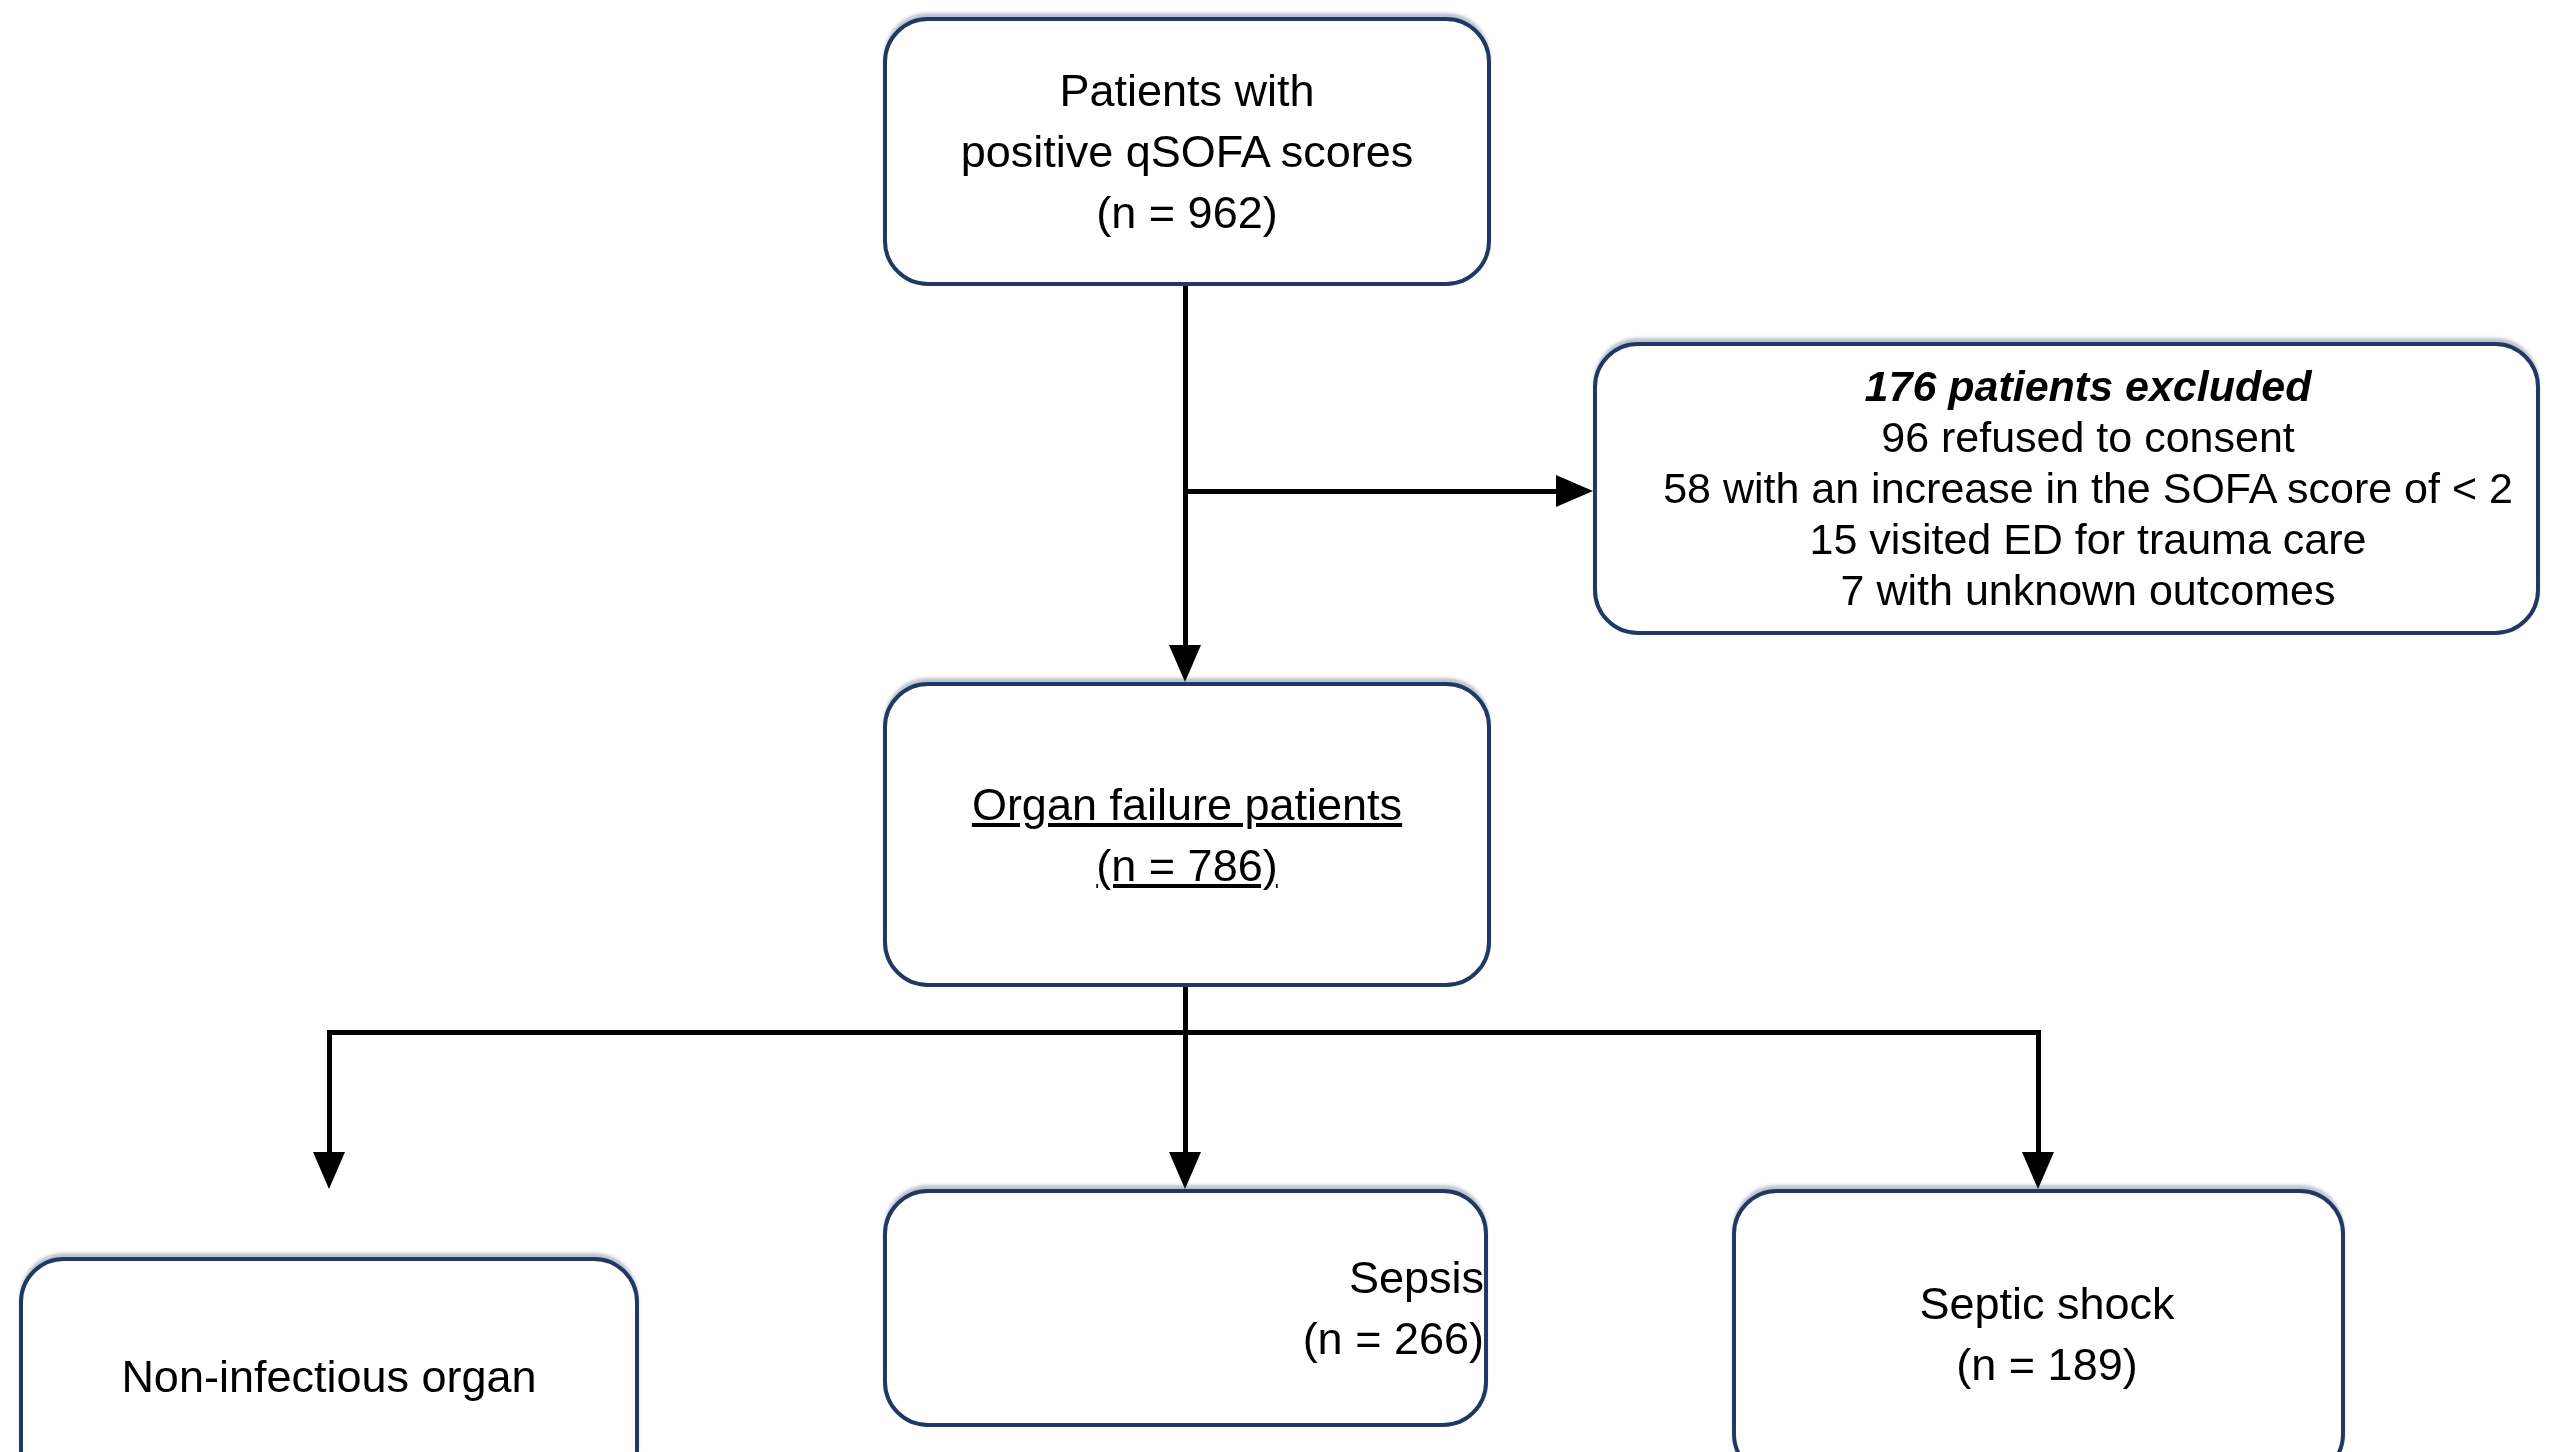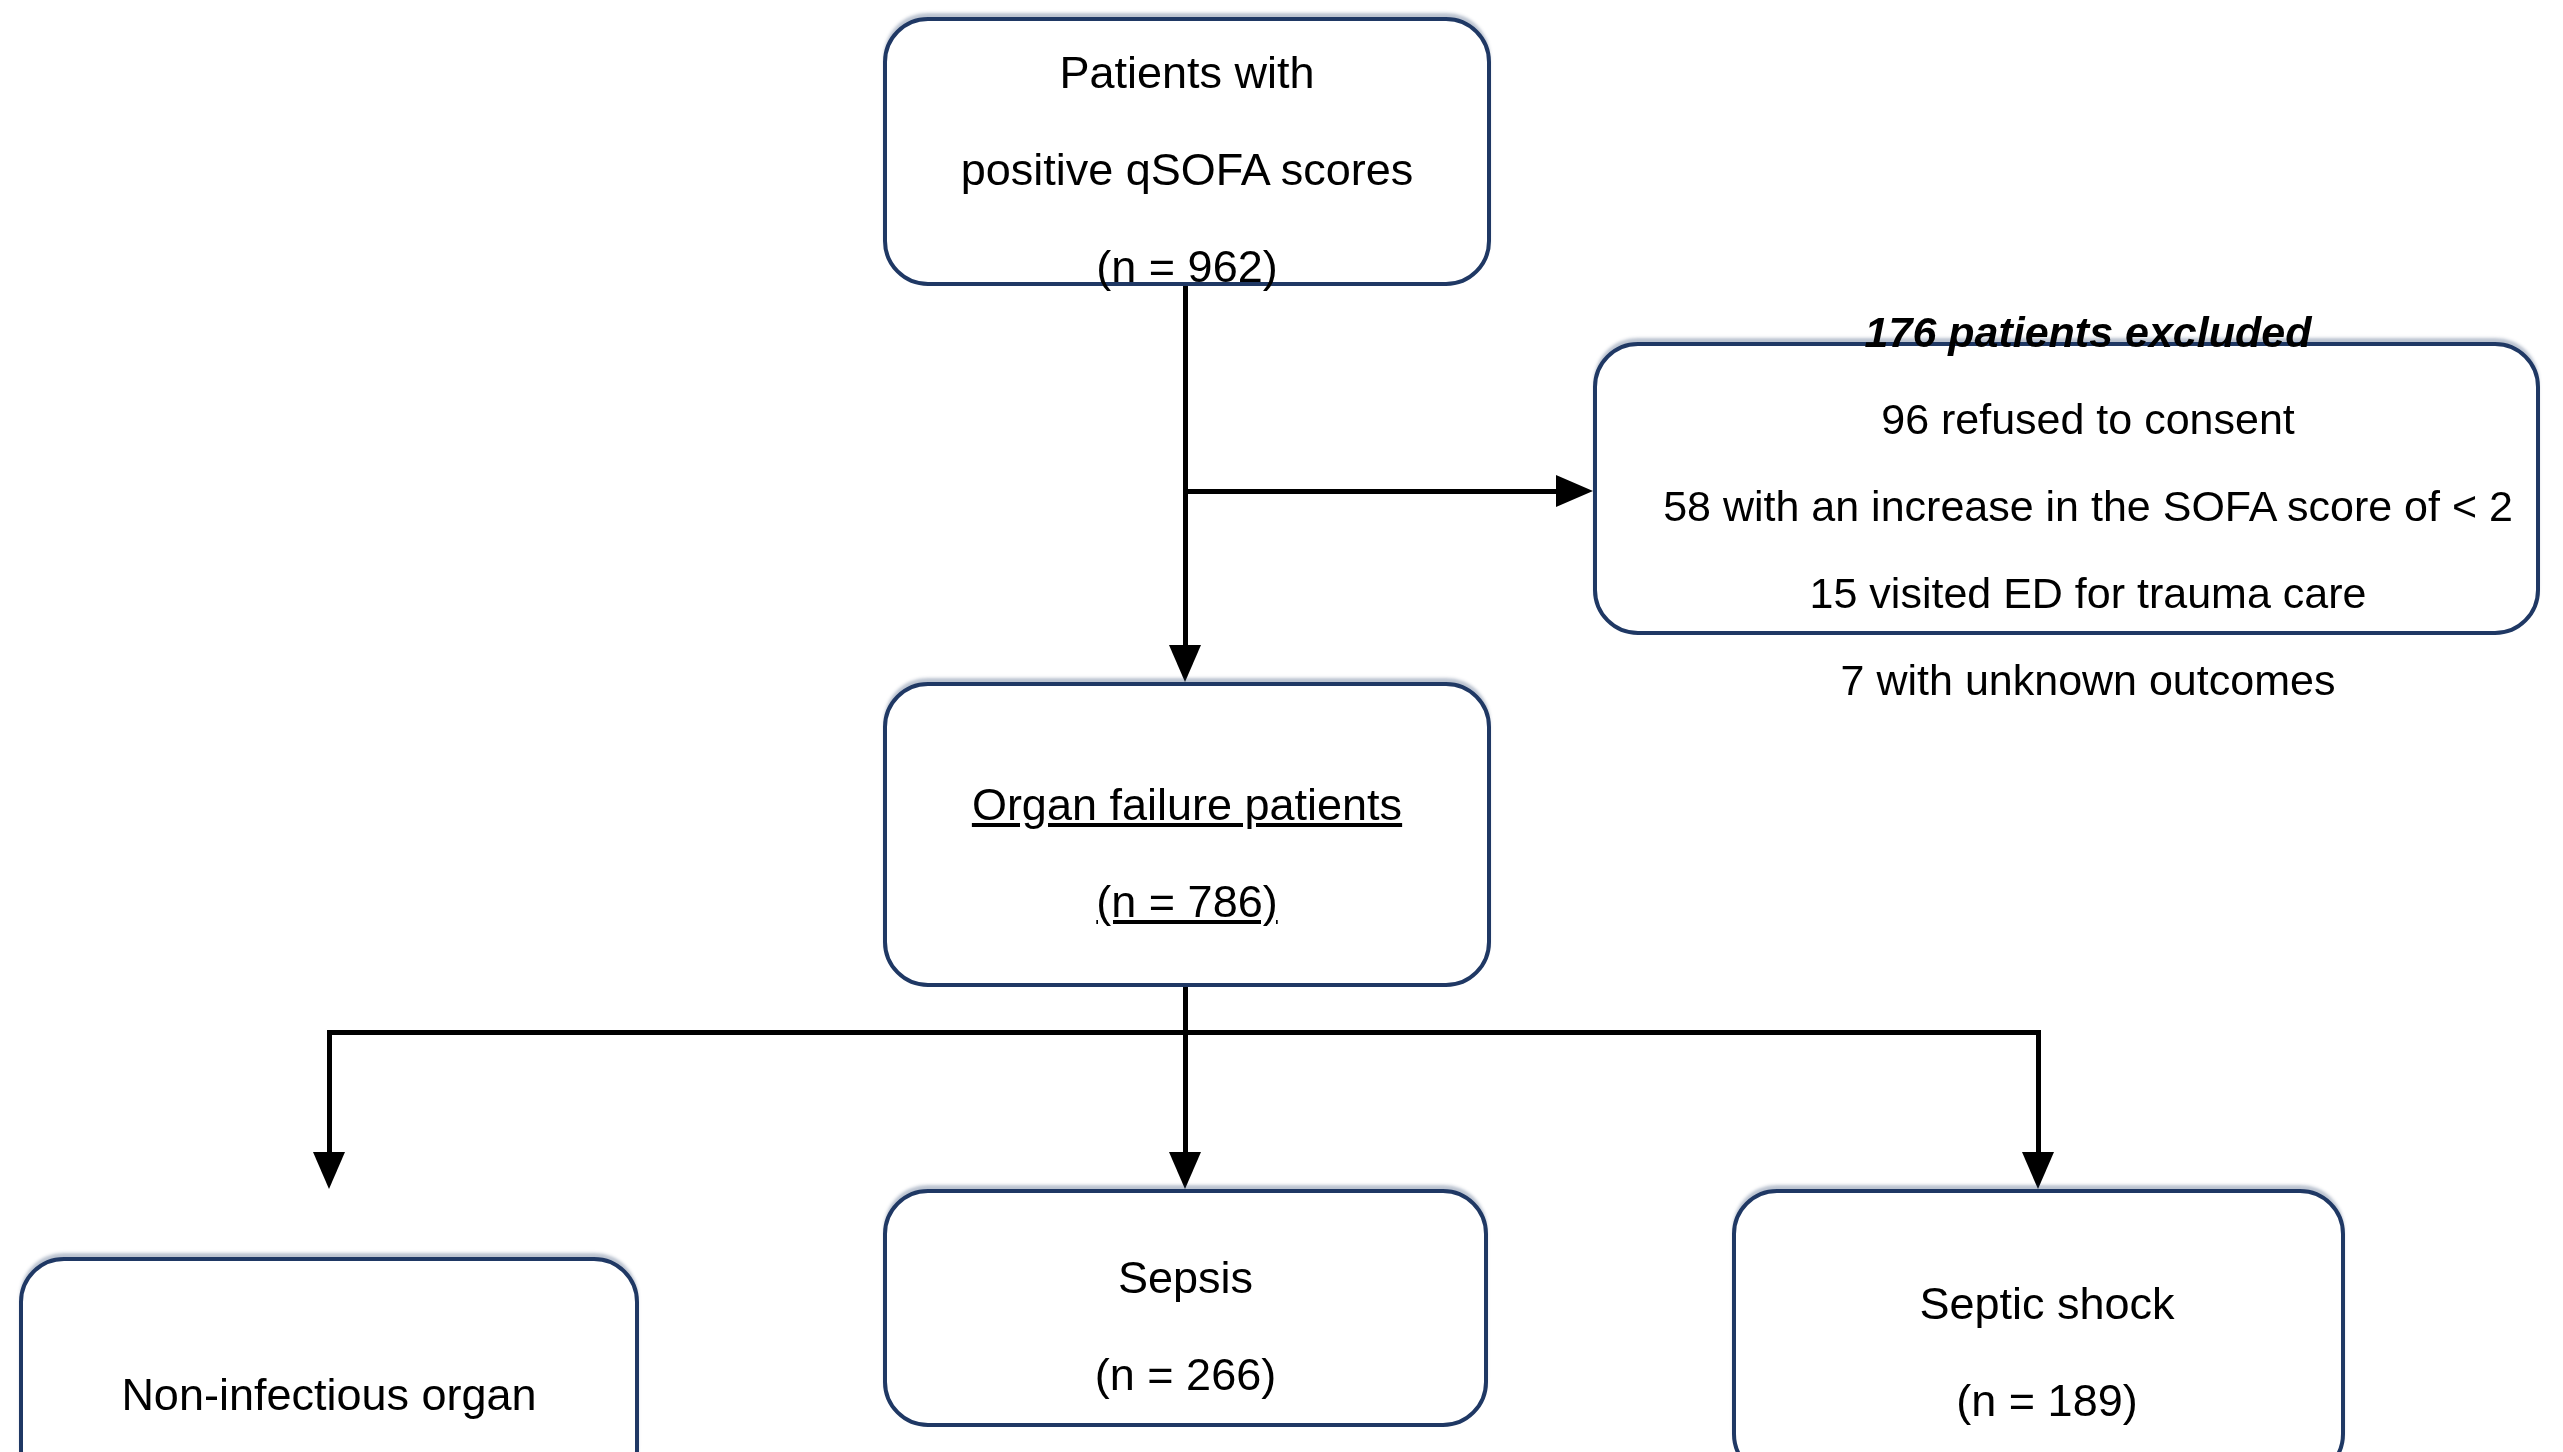--- a/index.html
+++ b/index.html
@@ -27,28 +27,27 @@
     align-items: center;
     justify-content: center;
     text-align: center;
     font-size: 45px;
     line-height: 61px;
     box-shadow: 0 -4.6px 3.1px -1.5px rgba(31, 56, 100, 0.30);
   }
   .box .line-text {
     display: block;
     white-space: nowrap;
-    margin-top: 36px;
   }
   .box-qsofa        { left: 883px; top: 17px;   width: 608px;  height: 269px; }
   .box-excluded     { left: 1593px; top: 342px;  width: 947px; height: 293px;
                       font-size: 43px; line-height: 51px; padding-left: 43px; }
   .box-organ        { left: 883px; top: 682px;  width: 608px;  height: 305px; text-decoration: underline; }
   .box-noninf       { left: 19px;   top: 1257px; width: 620px;  height: 238px; }
-  .box-sepsis       { left: 883px; top: 1189px; width: 605px;  height: 238px; }
+  .box-sepsis       { left: 883px; top: 1189px; width: 605px;  height: 238px; align-items: flex-end; }
   .box-septic       { left: 1732px; top: 1189px; width: 613px;  height: 290px; padding-left: 17px; }
 
   .excl-title {
     font-weight: bold;
     font-style: italic;
   }
 
   .conn {
     position: absolute;
     background: #000000;

